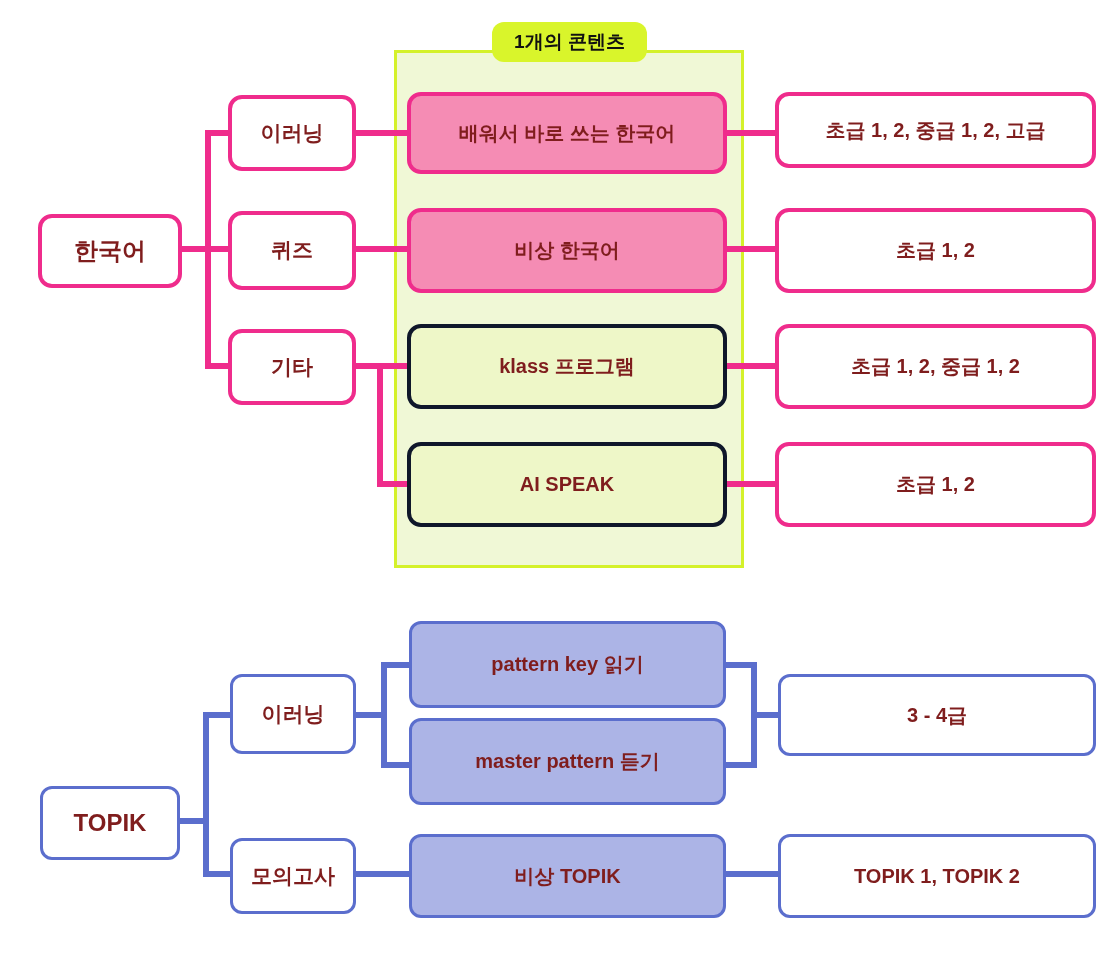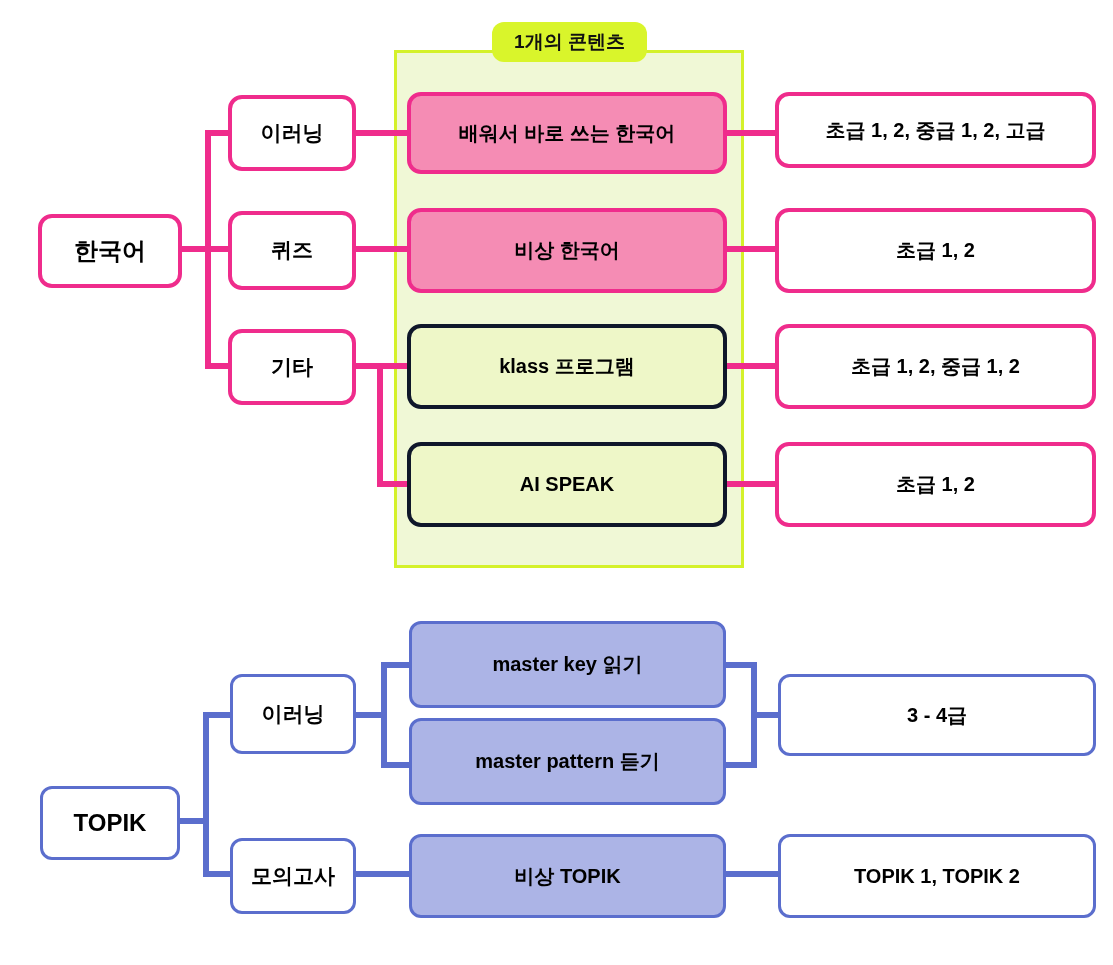--- a/index.html
+++ b/index.html
@@ -22,21 +22,21 @@
   
   .node {
     position: absolute;
     box-sizing: border-box;
     display: flex;
     align-items: center;
     justify-content: center;
     text-align: center;
     border-radius: 14px;
     font-weight: bold;
-    color: #000000;
+    color: #7f1d1d;
     line-height: 1.25;
     z-index: 3;
   }
 
   
   .pink-outline {
     background: #ffffff;
     border: 4px solid #ef2c8c;
   }
   .pink-fill {
@@ -166,21 +166,21 @@
 
   <div class="conn blue" style="left:353px; top:871px; width:60px; height:6px;"></div>
   <div class="conn blue" style="left:723px; top:871px; width:59px; height:6px;"></div>
 
   <div class="node blue-outline fs-root" style="left:40px; top:786px; width:140px; height:74px;">TOPIK</div>
 
   <div class="node blue-outline fs-mid" style="left:230px; top:674px; width:126px; height:80px;">이러닝</div>
 
   <div class="node blue-outline fs-mid" style="left:230px; top:838px; width:126px; height:76px;">모의고사</div>
 
-  <div class="node blue-fill fs-leaf" style="left:409px; top:621px; width:317px; height:87px;">master key 읽기</div>
+  <div class="node blue-fill fs-leaf" style="left:409px; top:621px; width:317px; height:87px;">pattern key 읽기</div>
 
   <div class="node blue-fill fs-leaf" style="left:409px; top:834px; width:317px; height:84px;">비상 TOPIK</div>
 
   <div class="node blue-fill fs-leaf" style="left:409px; top:718px; width:317px; height:87px;">master pattern 듣기</div>
 
   <div class="node blue-outline fs-leaf" style="left:778px; top:674px; width:318px; height:82px;">3 - 4급</div>
 
   <div class="node blue-outline fs-leaf" style="left:778px; top:834px; width:318px; height:84px;">TOPIK 1, TOPIK 2</div>
 
 </div>

